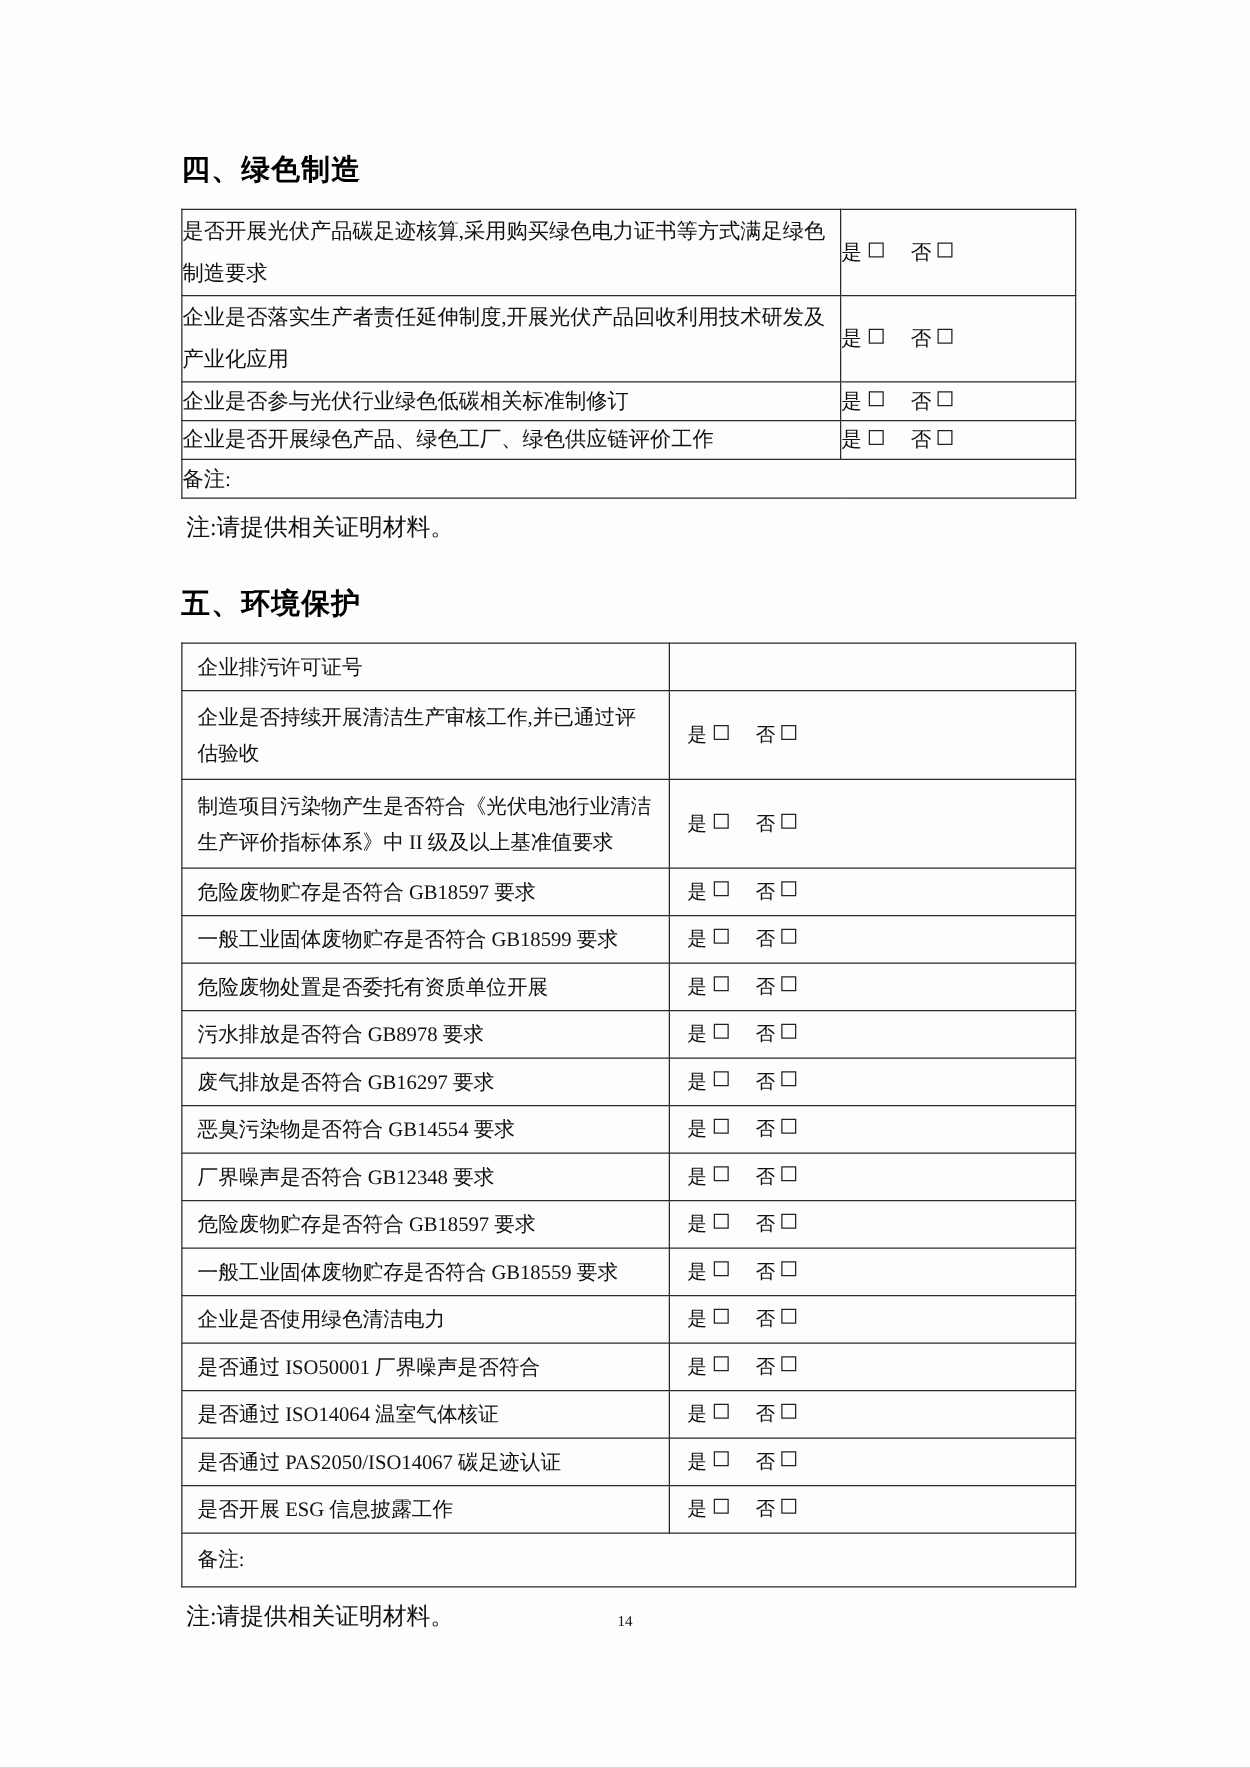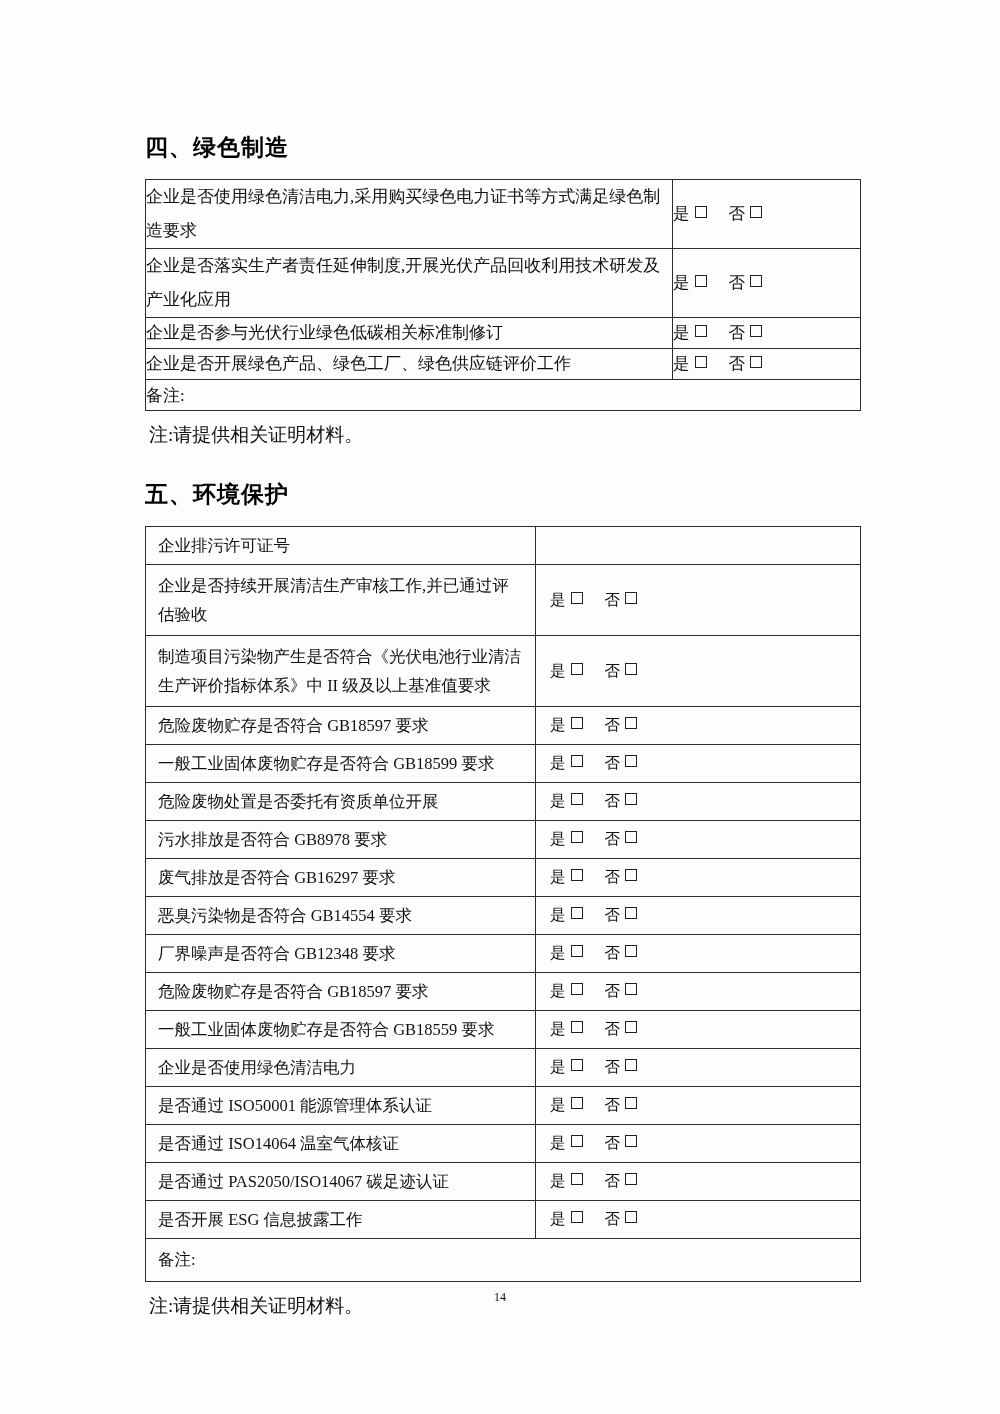--- a/index.html
+++ b/index.html
@@ -21,21 +21,21 @@
     position: absolute;
     left: 145px;
     top: 120px;
     width: 715px;
   }
   h2.section-heading {
     font-family: "Liberation Sans", "DejaVu Sans", sans-serif;
     font-size: 23px;
     font-weight: bold;
     letter-spacing: 1px;
-    margin: 12px 0 16px 0;
+    margin: 0 0 16px 0;
     padding: 0;
     color: #000;
   }
   h2.section-heading.second {
     margin-top: 30px;
   }
   table.form-table {
     border-collapse: collapse;
     width: 715px;
     table-layout: fixed;
@@ -120,21 +120,21 @@
 
     <h2 class="section-heading">四、绿色制造</h2>
 
     <table class="form-table">
       <colgroup>
         <col style="width:527px">
         <col style="width:188px">
       </colgroup>
       <tbody>
         <tr>
-          <td class="q-cell two-line">企业是否使用绿色清洁电力,采用购买绿色电力证书等方式满足绿色制造要求</td>
+          <td class="q-cell two-line">是否开展光伏产品碳足迹核算,采用购买绿色电力证书等方式满足绿色制造要求</td>
           <td class="ans-cell">
             <span class="opt"><span>是</span><span class="box"></span></span><span class="opt"><span>否</span><span class="box"></span></span>
           </td>
         </tr>
         <tr>
           <td class="q-cell two-line">企业是否落实生产者责任延伸制度,开展光伏产品回收利用技术研发及产业化应用</td>
           <td class="ans-cell">
             <span class="opt"><span>是</span><span class="box"></span></span><span class="opt"><span>否</span><span class="box"></span></span>
           </td>
         </tr>
@@ -236,21 +236,21 @@
             <span class="opt"><span>是</span><span class="box"></span></span><span class="opt"><span>否</span><span class="box"></span></span>
           </td>
         </tr>
         <tr>
           <td class="q-cell">企业是否使用绿色清洁电力</td>
           <td class="ans-cell">
             <span class="opt"><span>是</span><span class="box"></span></span><span class="opt"><span>否</span><span class="box"></span></span>
           </td>
         </tr>
         <tr>
-          <td class="q-cell">是否通过 ISO50001 能源管理体系认证</td>
+          <td class="q-cell">是否通过 ISO50001 厂界噪声是否符合</td>
           <td class="ans-cell">
             <span class="opt"><span>是</span><span class="box"></span></span><span class="opt"><span>否</span><span class="box"></span></span>
           </td>
         </tr>
         <tr>
           <td class="q-cell">是否通过 ISO14064 温室气体核证</td>
           <td class="ans-cell">
             <span class="opt"><span>是</span><span class="box"></span></span><span class="opt"><span>否</span><span class="box"></span></span>
           </td>
         </tr>

